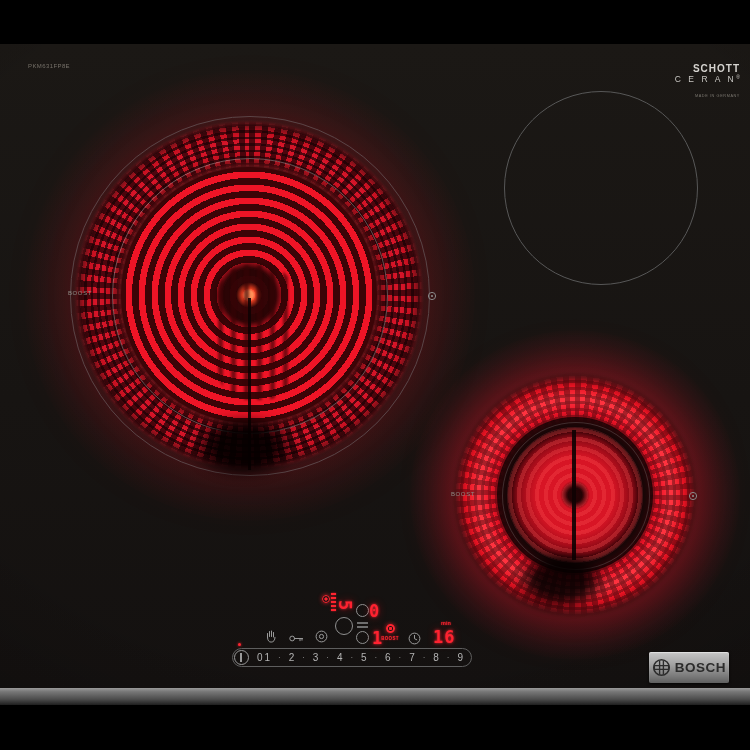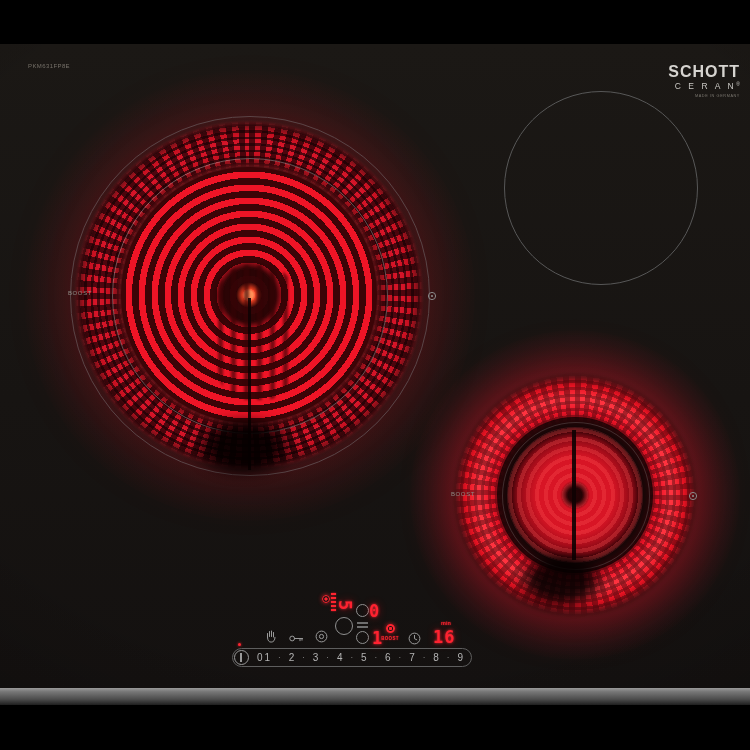--- a/index.html
+++ b/index.html
@@ -11,21 +11,21 @@
   
   .glass{left:0;top:44px;width:750px;height:644px;
          background:linear-gradient(180deg,#1b1815 0%,#171412 55%,#141110 100%);}
   .vignette{left:0;top:44px;width:750px;height:644px;pointer-events:none;
             background:radial-gradient(120% 105% at 50% 42%,rgba(0,0,0,0) 52%,rgba(0,0,0,.4) 100%);}
   .bevel{left:0;top:688px;width:750px;height:17px;
          background:linear-gradient(180deg,#9a9a9a 0%,#777 22%,#4c4c4c 66%,#1f1f1f 100%);}
 
   
   .model{color:#757068;font-size:6px;letter-spacing:.4px;}
-  .schott1{color:#d6d4d0;font-size:16px;letter-spacing:1px;font-weight:bold;}
+  .schott1{color:#d6d4d0;font-size:10px;letter-spacing:1px;font-weight:bold;}
   .schott2{color:#c9c7c3;font-size:8.5px;letter-spacing:2.6px;}
   .schott-reg{font-size:5px;vertical-align:top;letter-spacing:0;}
   .schott-sub{color:#7a766f;font-size:3.8px;letter-spacing:.6px;}
   .boost-print{color:#8d8a84;font-size:6px;letter-spacing:.6px;}
 
   
   .bz{left:70px;top:116px;width:360px;height:360px;}
   .bz-halo{left:-45px;top:-45px;width:450px;height:450px;
            background:radial-gradient(circle,rgba(225,15,35,.16) 42%,rgba(225,15,35,0) 72%);}
   .bz-outline{left:0;top:0;width:358px;height:358px;border:1px solid #4c4c4c;}
@@ -228,14 +228,22 @@
           <span class="lvl">7</span>
           <span class="lvl-sep">·</span>
           <span class="lvl">8</span>
           <span class="lvl-sep">·</span>
           <span class="lvl">9</span>
         </span>
     </div>
   </div>
 
   <div class="abs bevel"></div>
+  <div class="abs plate">
+    <svg width="19" height="19" viewBox="0 0 20 20">
+      <circle cx="10" cy="10" r="8.2" fill="none" stroke="#2c2c2c" stroke-width="1.6"></circle>
+      <path d="M2.5 8 H17.5 V12 H2.5 Z" fill="none" stroke="#2c2c2c" stroke-width="1.4"></path>
+      <path d="M8 3 v14 M12 3 v14" stroke="#2c2c2c" stroke-width="1.4"></path>
+    </svg>
+    <span class="plate-text">BOSCH</span>
+  </div>
 
 </div>
 
 </body></html>

